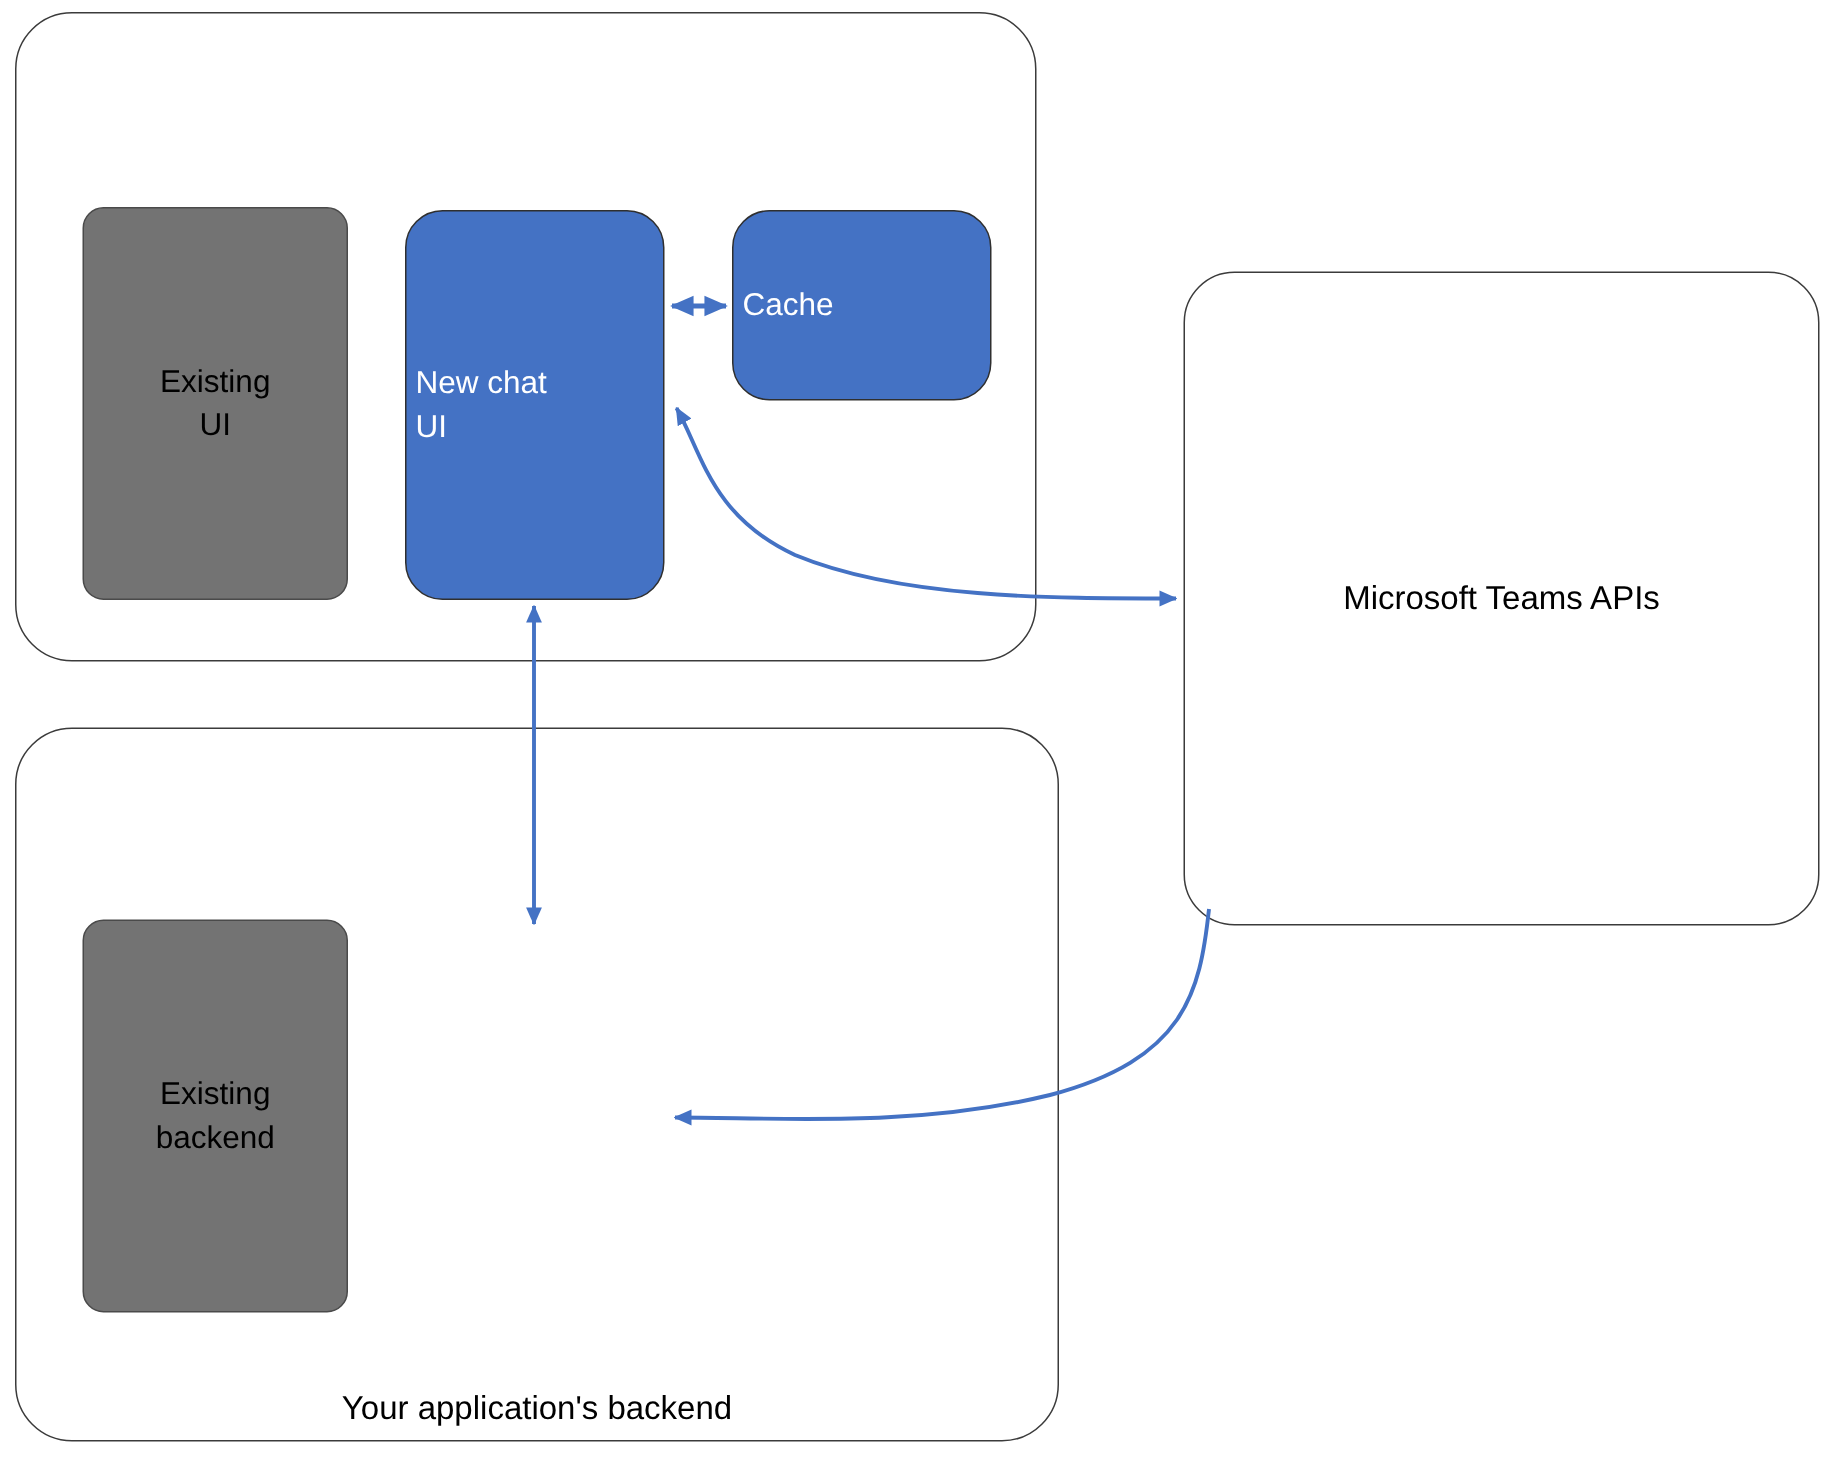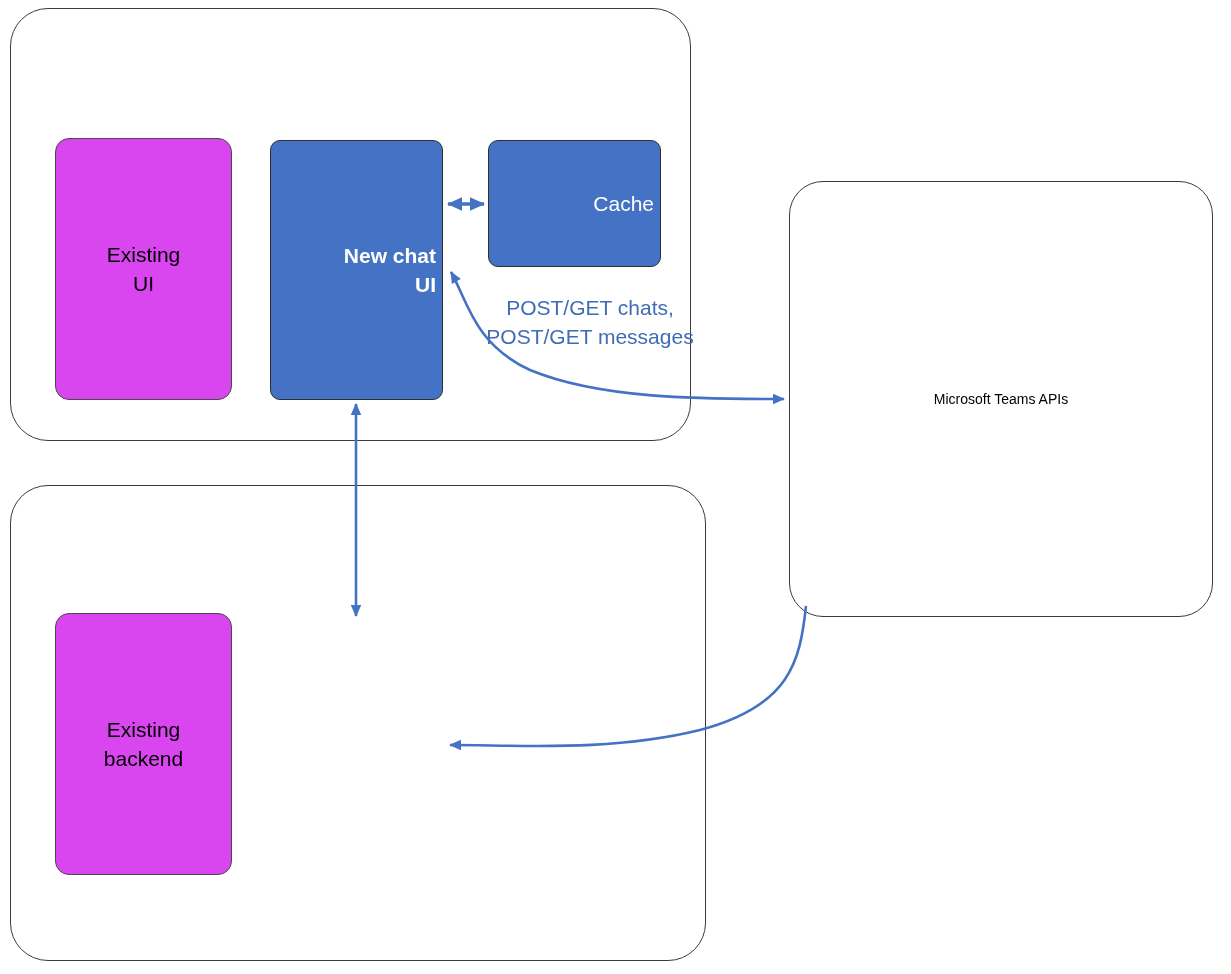--- a/index.html
+++ b/index.html
@@ -32,40 +32,40 @@
     text-align: center;
     color: #000000;
     font-size: 22px;
     line-height: 26px;
     white-space: nowrap;
   }
   .plain-box {
     position: absolute;
     border: 1.3px solid #4a4a4a;
     border-radius: 14px;
-    background: #d946ef;
+    background: #737373;
     box-sizing: border-box;
     display: flex;
     align-items: center;
     justify-content: center;
     text-align: center;
     color: #000000;
     font-size: 21px;
     line-height: 29px;
   }
   .blue-box {
     position: absolute;
     border: 1.3px solid #2f2f2f;
-    border-radius: 10px;
+    border-radius: 25px;
     background: #4472C4;
     box-sizing: border-box;
     display: flex;
     align-items: center;
     justify-content: center;
-    text-align: right;
+    text-align: left;
     color: #ffffff;
     font-size: 21px;
     line-height: 29px;
   }
   .box-label {
     display: block;
     width: 100%;
     white-space: pre-line;
     padding: 0 6px;
     box-sizing: border-box;
@@ -74,21 +74,21 @@
     position: absolute;
     border: 1.4px solid #3b3b3b;
     border-radius: 34px;
     background: #ffffff;
     box-sizing: border-box;
     display: flex;
     align-items: center;
     justify-content: center;
     text-align: center;
     color: #000000;
-    font-size: 14px;
+    font-size: 22px;
   }
   .edge-label {
     position: absolute;
     color: #3F6DB5;
     font-size: 21px;
     line-height: 29px;
     text-align: center;
     white-space: pre-line;
   }
   svg.arrows {
@@ -104,47 +104,46 @@
 </head>
 <body>
 
 <div id="canvas">
 
   <div class="container-box" style="left:10px; top:8px; width:681px; height:433px;"></div>
 
 
   <div class="container-box" style="left:10px; top:485px; width:696px; height:476px;"></div>
 
+  <div class="container-title" style="left:10px; top:926px; width:696px;">Your application's backend</div>
 
   <div class="plain-box" style="left:55px; top:138px; width:177px; height:262px;">
     <span class="box-label">Existing
 UI</span>
   </div>
 
-  <div class="blue-box" style="left:270px; top:140px; width:173px; height:260px;font-weight:bold;">
+  <div class="blue-box" style="left:270px; top:140px; width:173px; height:260px;">
     <span class="box-label">New chat
 UI</span>
   </div>
 
   <div class="blue-box" style="left:488px; top:140px; width:173px; height:127px;">
     <span class="box-label">Cache</span>
   </div>
 
   <div class="plain-box" style="left:55px; top:613px; width:177px; height:262px;">
     <span class="box-label">Existing
 backend</span>
   </div>
 
 
   <div class="api-box" style="left:789px; top:181px; width:424px; height:436px;">
     <span class="box-label">Microsoft Teams APIs</span>
   </div>
 
-  <div class="edge-label" style="left:470px; top:293px; width:240px;">POST/GET chats,
-POST/GET messages</div>
 
 
   <svg class="arrows" viewBox="0 0 1231 974" xmlns="http://www.w3.org/2000/svg">
     <defs>
       <marker id="arrowEnd" viewBox="0 0 10 10" refX="9.2" refY="5" markerWidth="5.2" markerHeight="5.2" orient="auto-start-reverse">
         <path d="M 0 0.6 L 10 5 L 0 9.4 z" fill="#4472C4"></path>
       </marker>
       <marker id="arrowStart" viewBox="0 0 10 10" refX="9.2" refY="5" markerWidth="5.2" markerHeight="5.2" orient="auto-start-reverse">
         <path d="M 0 0.6 L 10 5 L 0 9.4 z" fill="#4472C4"></path>
       </marker>

